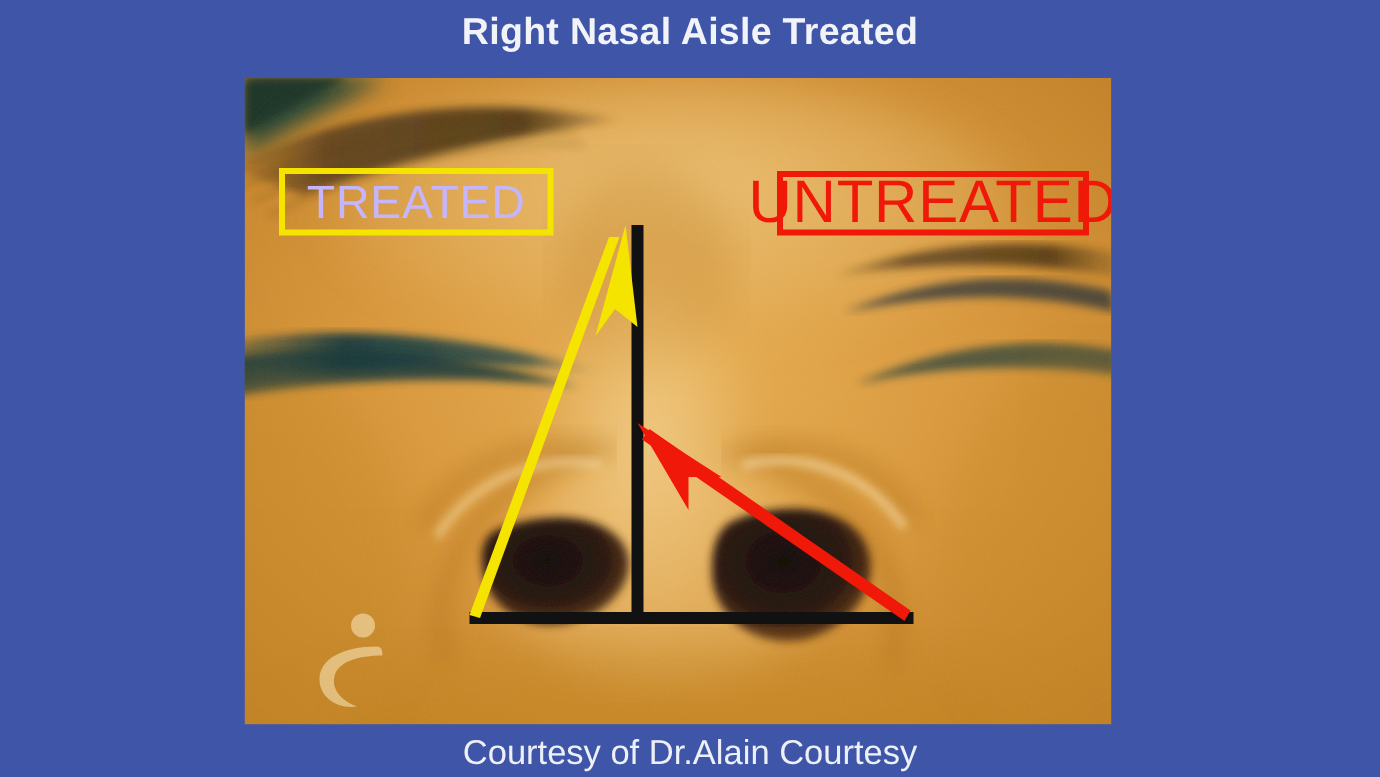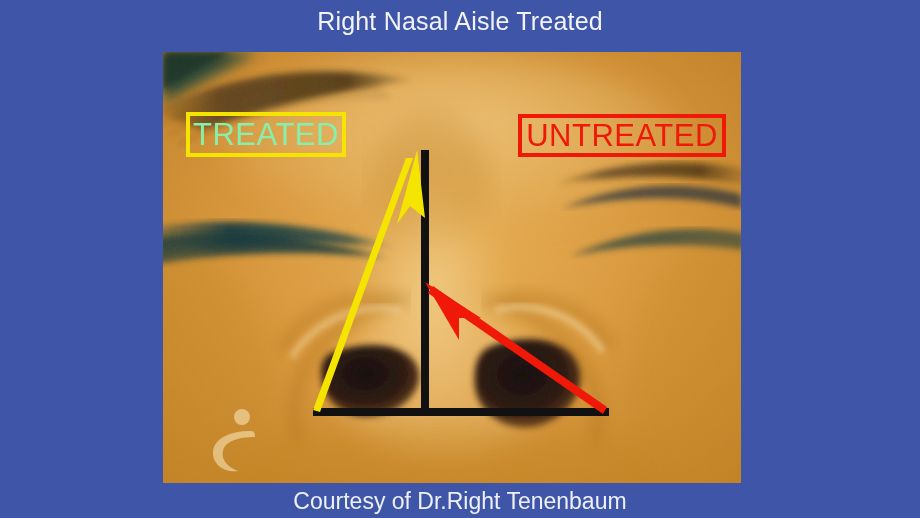--- a/index.html
+++ b/index.html
@@ -18,21 +18,21 @@
 
   
   #slide-title {
     position: absolute;
     left: 0;
     top: 4px;
     width: 920px;
     text-align: center;
     color: #f2f3f8;
     font-size: 25px;
-    font-weight: 400;
+    font-weight: 700;
     letter-spacing: 0.2px;
     line-height: 34px;
     white-space: nowrap;
   }
 
   
   #slide-caption {
     position: absolute;
     left: 0;
     top: 486px;
@@ -68,36 +68,36 @@
     display: flex;
     align-items: center;
     justify-content: center;
     font-weight: 400;
     white-space: nowrap;
     background: transparent;
   }
   #treated-label {
     left: 23px;
     top: 60px;
-    width: 160px;
+    width: 183px;
     height: 45px;
     border: 4px solid #f5e400;
-    color: #86efac;
+    color: #c4b5fd;
     font-size: 31px;
     letter-spacing: 0.5px;
     align-items: flex-end;
   }
   #untreated-label {
     left: 355px;
     top: 62px;
     width: 208px;
     height: 43px;
     border: 4px solid #f01808;
     color: #f01808;
-    font-size: 31px;
+    font-size: 40px;
     letter-spacing: 0.5px;
     justify-content: center;
   }
 
   
   #watermark {
     position: absolute;
     left: 48px;
     top: 355px;
     height: 66px;
@@ -258,15 +258,15 @@
 
     <div id="treated-label" class="label-box">
       <span>TREATED</span>
     </div>
 
     <div id="untreated-label" class="label-box">
       <span>UNTREATED</span>
     </div>
   </div>
 
-  <div id="slide-caption">Courtesy of Dr.Right Tenenbaum</div>
+  <div id="slide-caption">Courtesy of Dr.Alain Courtesy</div>
 
 </div>
 
 </body></html>

